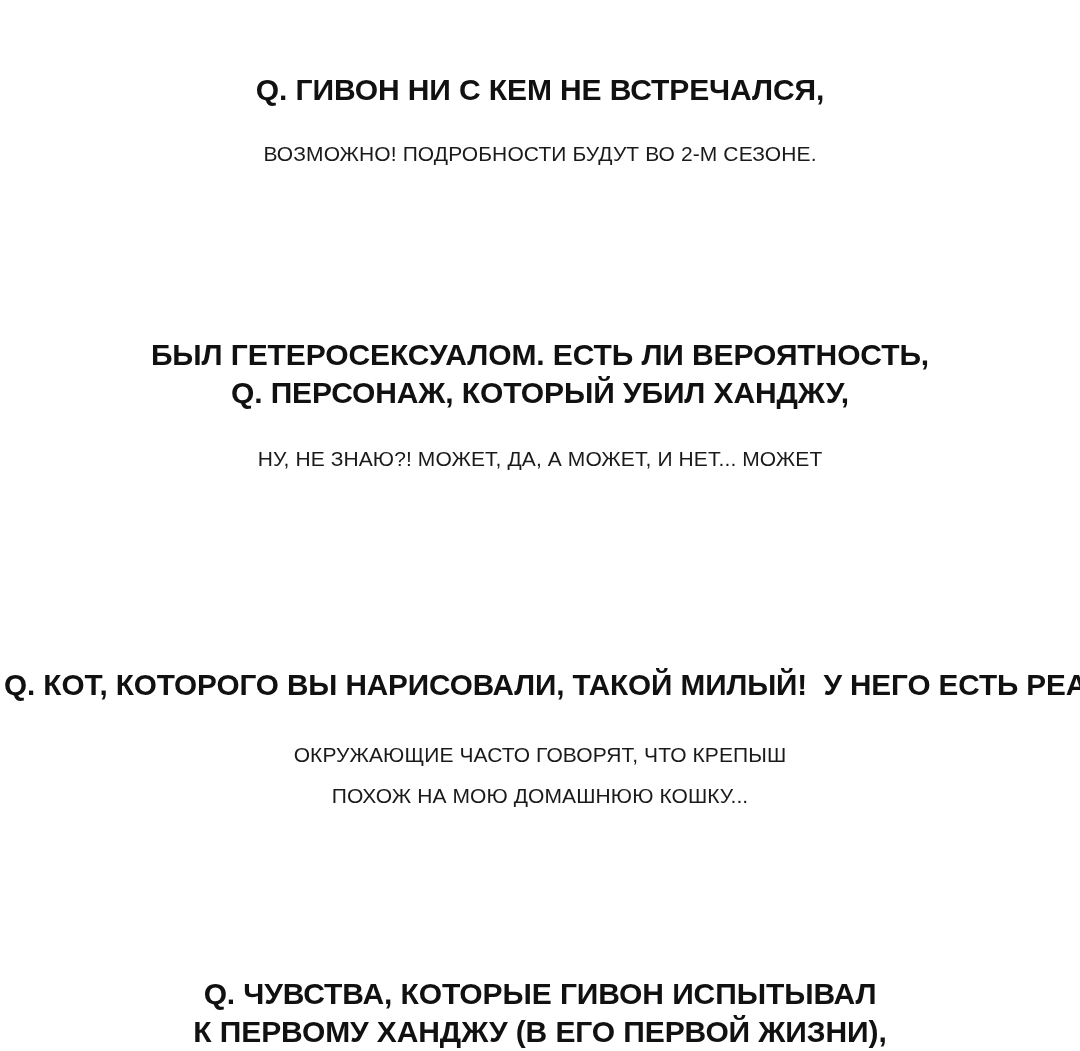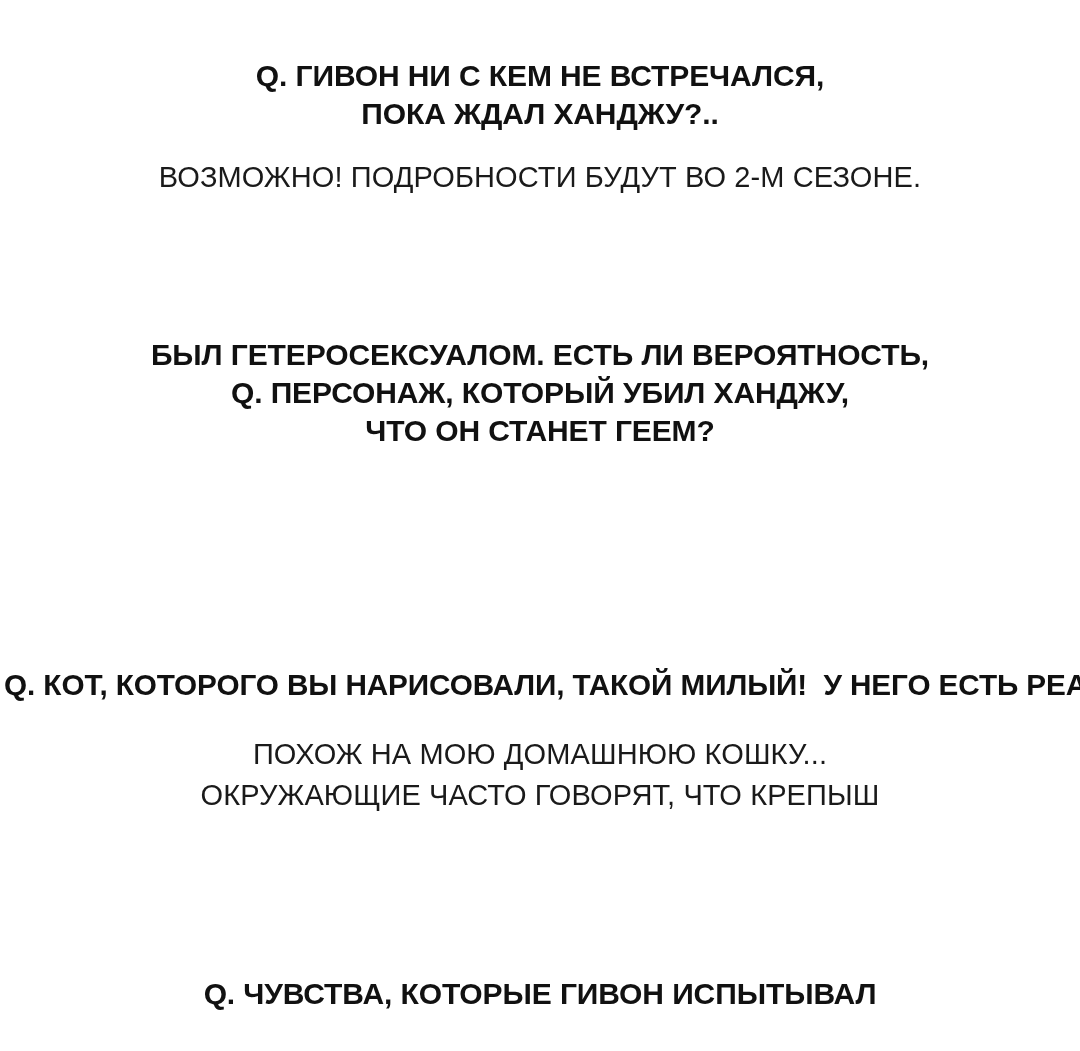--- a/index.html
+++ b/index.html
@@ -31,35 +31,35 @@
     line-height: 38px;
     letter-spacing: -0.1px;
     color: #111111;
     margin: 0;
     padding: 0;
     white-space: nowrap;
   }
 
   .answer {
     font-weight: 400;
-    font-size: 29px;
+    font-size: 21px;
     line-height: 41px;
     letter-spacing: 0.1px;
     color: #1a1a1a;
     margin: 2px;
     padding: 0;
     white-space: nowrap;
   }
 
   .q-line, .a-line {
     display: block;
   }
 
   
-  #block-1 { top: 57px; }
+  #block-1 { top: 71px; }
   #block-1 .answer-wrap { margin-top: 24px; }
 
   #block-2 { top: 336px; }
   #block-2 .answer-wrap { margin-top: 26px; }
 
   #block-3 { top: 666px; }
   #block-3 .answer-wrap { margin-top: 30px; }
 
   #block-4 { top: 975px; }
 
@@ -67,53 +67,53 @@
   .fit-wide .q-line { display: inline-block; transform: scaleX(0.99); transform-origin: center; }
 </style>
 </head>
 <body>
 
 <div class="page">
 
   <section class="qa-block" id="block-1">
     <div class="question">
       <span class="q-line">Q. ГИВОН НИ С КЕМ НЕ ВСТРЕЧАЛСЯ,</span>
-      <span class="q-line">ПОКА ЖДАЛ ХАНДЖУ?..</span>
     </div>
     <div class="answer-wrap">
       <div class="answer">
         <span class="a-line">ВОЗМОЖНО! ПОДРОБНОСТИ БУДУТ ВО 2-М СЕЗОНЕ.</span>
       </div>
     </div>
   </section>
 
   <section class="qa-block" id="block-2">
     <div class="question">
       <span class="q-line">БЫЛ ГЕТЕРОСЕКСУАЛОМ. ЕСТЬ ЛИ ВЕРОЯТНОСТЬ,</span>
       <span class="q-line">Q. ПЕРСОНАЖ, КОТОРЫЙ УБИЛ ХАНДЖУ,</span>
-      <span class="q-line">ЧТО ОН СТАНЕТ ГЕЕМ?</span>
     </div>
     <div class="answer-wrap">
       <div class="answer">
+        <span class="a-line">НУ, НЕ ЗНАЮ?! МОЖЕТ, ДА, А МОЖЕТ, И НЕТ... МОЖЕТ</span>
       </div>
     </div>
   </section>
 
   <section class="qa-block fit-wide" id="block-3">
     <div class="question">
       <span class="q-line">Q. КОТ, КОТОРОГО ВЫ НАРИСОВАЛИ, ТАКОЙ МИЛЫЙ!</span>
       <span class="q-line">У НЕГО ЕСТЬ РЕАЛЬНЫЙ ПРОТОТИП? У ВАС ЕСТЬ КОШКА?</span>
     </div>
     <div class="answer-wrap">
       <div class="answer">
+        <span class="a-line">ОКРУЖАЮЩИЕ ЧАСТО ГОВОРЯТ, ЧТО КРЕПЫШ</span>
         <span class="a-line">ПОХОЖ НА МОЮ ДОМАШНЮЮ КОШКУ...</span>
-        <span class="a-line">ОКРУЖАЮЩИЕ ЧАСТО ГОВОРЯТ, ЧТО КРЕПЫШ</span>
       </div>
     </div>
   </section>
 
   <section class="qa-block" id="block-4">
     <div class="question">
       <span class="q-line">Q. ЧУВСТВА, КОТОРЫЕ ГИВОН ИСПЫТЫВАЛ</span>
+      <span class="q-line">К ПЕРВОМУ ХАНДЖУ (В ЕГО ПЕРВОЙ ЖИЗНИ),</span>
     </div>
   </section>
 
 </div>
 
 </body></html>

